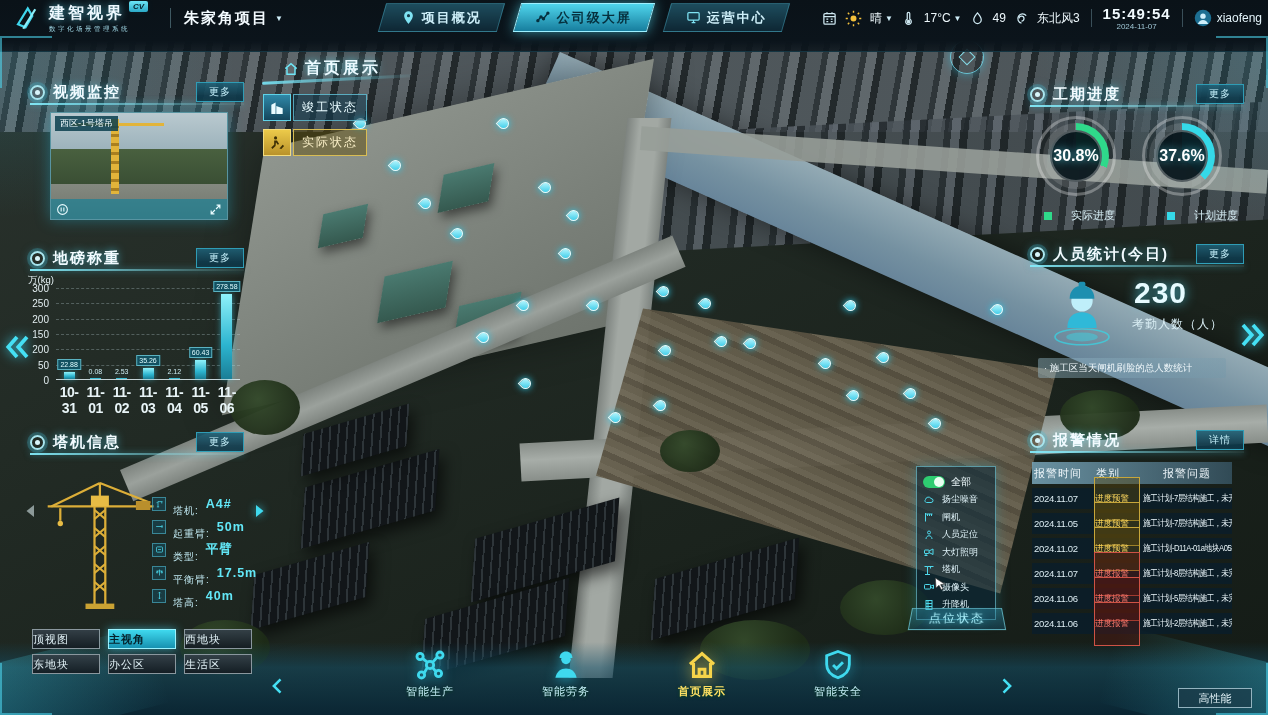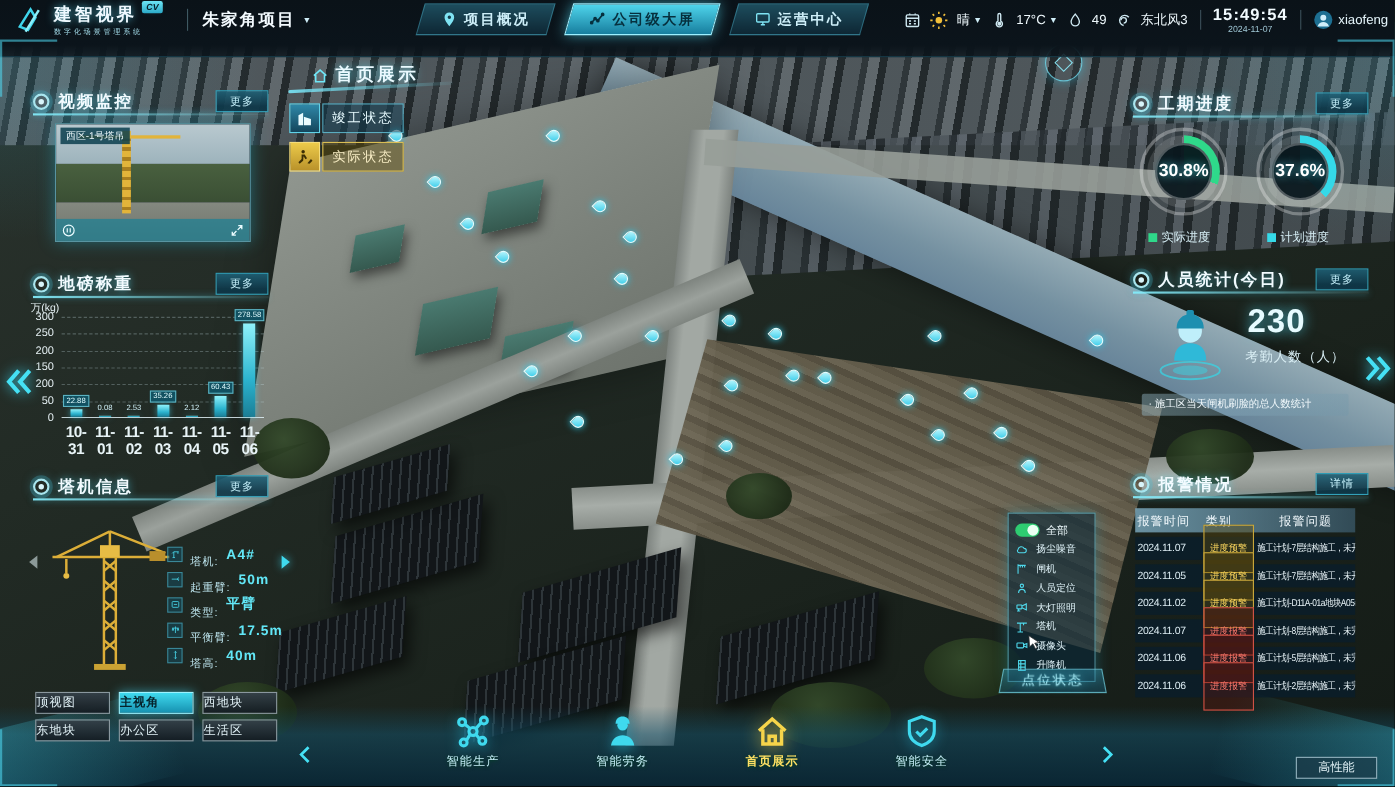--- a/index.html
+++ b/index.html
@@ -126,38 +126,38 @@
     background:linear-gradient(180deg,rgba(52,64,72,.95),rgba(20,28,34,.95));border:1px solid #8a979e;}
   .vbtn.active{background:linear-gradient(180deg,#3fd9ee,#1691b0);border-color:#9af2ff;color:#05222b;font-weight:bold;box-shadow:0 0 10px rgba(70,215,240,.6);}
 
   
   #gauges{position:absolute;left:1036px;top:116px;display:flex;gap:26px;z-index:30;}
   .gauge{position:relative;width:80px;height:80px;border-radius:50%;border:3px solid rgba(255,255,255,.3);display:flex;align-items:center;justify-content:center;}
   .gauge .arc{position:absolute;inset:4px;border-radius:50%;}
   .gauge .hole{position:absolute;inset:11px;border-radius:50%;background:rgba(7,21,28,.94);border:2px solid rgba(255,255,255,.28);}
   .gauge .gval{position:relative;font-size:16px;font-weight:bold;color:#fff;text-shadow:0 0 8px rgba(90,225,245,.8);z-index:2;}
   #gauge-legends{position:absolute;left:1044px;top:208px;display:flex;gap:52px;z-index:30;}
-  .gl-item{display:flex;align-items:center;gap:4px;font-size:11px;color:#d6eef5;white-space:nowrap;}
+  .gl-item{display:flex;align-items:center;gap:19px;font-size:11px;color:#d6eef5;white-space:nowrap;}
   .gl-sq{width:8px;height:8px;}
 
   
   #worker-icon{position:absolute;left:1046px;top:270px;width:72px;height:82px;z-index:30;}
   .pp-count{position:absolute;left:1134px;top:276px;font-size:30px;font-weight:bold;color:#e6fbff;letter-spacing:1px;text-shadow:0 0 12px rgba(80,220,245,.8);z-index:30;}
   .pp-count-label{position:absolute;left:1132px;top:316px;font-size:12px;color:#d9eef4;letter-spacing:1px;z-index:30;}
   .pp-note{position:absolute;left:1038px;top:358px;width:188px;height:20px;line-height:20px;font-size:9.5px;color:#f0f8fb;padding:0 6px;z-index:30;
     background:linear-gradient(90deg,rgba(150,185,200,.45),rgba(110,150,170,.3));border-radius:2px;white-space:nowrap;overflow:hidden;}
 
   
   #alarm-table{position:absolute;left:1032px;top:462px;width:200px;z-index:30;font-size:10px;}
   .al-head{display:flex;align-items:center;height:22px;background:linear-gradient(90deg,rgba(120,165,185,.85),rgba(70,110,135,.55));color:#f0f8fc;font-size:11px;letter-spacing:1px;}
   .al-head span{padding:0 2px;}
   .ah-time{width:62px;}.ah-type{width:48px;}.ah-issue{flex:1;text-align:center;}
   .alarm-row{display:flex;align-items:center;height:21px;margin-top:4px;background:rgba(9,30,44,.78);}
   .a-time{width:62px;font-size:9.5px;color:#dcecf2;padding-left:2px;letter-spacing:-0.3px;}
-  .a-badge{width:46px;flex:0 0 auto;text-align:center;font-size:8.5px;letter-spacing:0;border:1px solid;padding:15px 0;margin-right:3px;}
+  .a-badge{width:46px;flex:0 0 auto;font-size:8.5px;letter-spacing:0;border:1px solid;padding:15px 0;margin-right:3px;}
   .a-badge.warn{color:#ffd95e;border-color:#c7a63a;background:rgba(96,74,12,.4);}
   .a-badge.alert{color:#ff7a6e;border-color:#cf5245;background:rgba(96,22,16,.4);}
   .a-issue{flex:1;overflow:hidden;white-space:nowrap;}
   .a-issue-in{display:inline-block;font-size:9px;letter-spacing:-0.5px;color:#e9f4f8;transform:scaleX(.85);transform-origin:left center;white-space:nowrap;}
 
   
   #legend-box{position:absolute;left:916px;top:466px;width:80px;padding:6px 6px 5px;z-index:30;
     background:rgba(10,42,58,.6);border:1px solid rgba(130,230,245,.55);box-shadow:0 0 12px rgba(40,170,200,.35);}
   .lg-all{display:flex;align-items:center;gap:6px;height:18px;}
   .toggle{width:22px;height:12px;border-radius:7px;background:#2ecc71;position:relative;flex:0 0 auto;cursor:pointer;}

